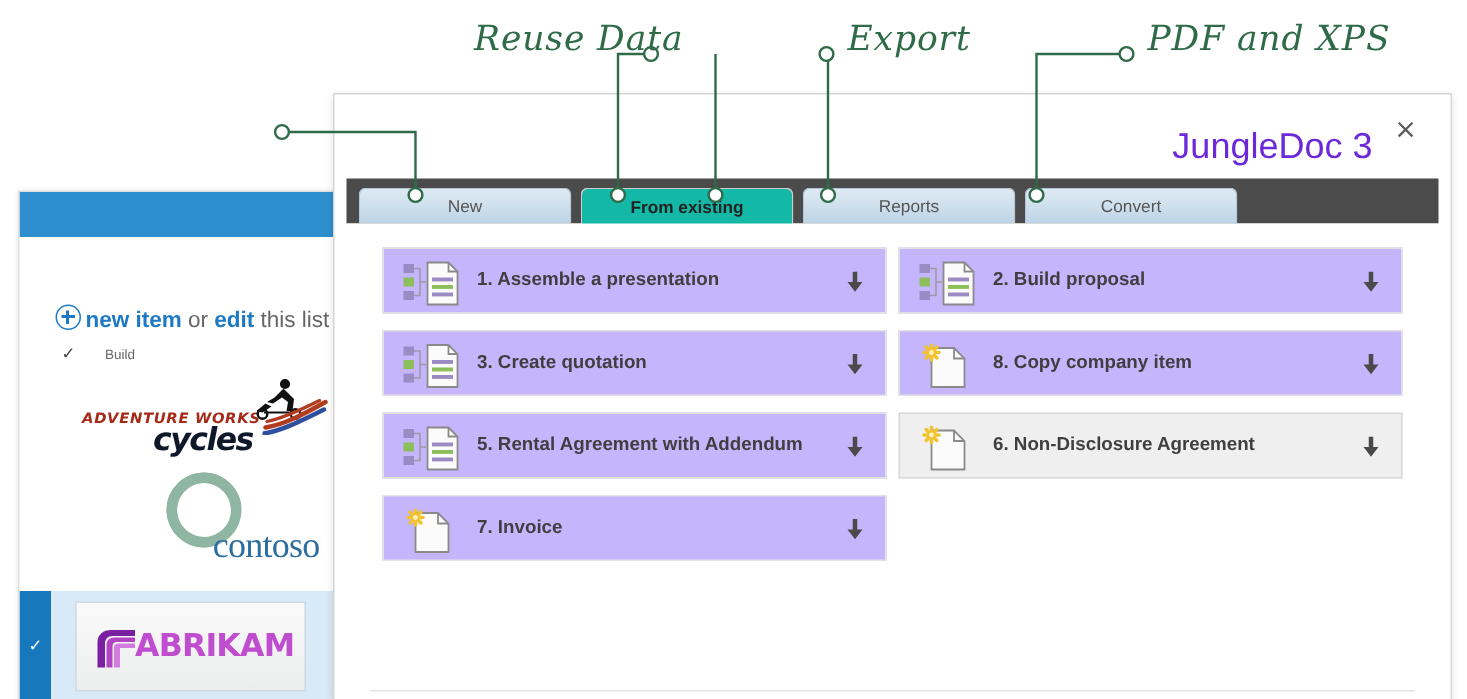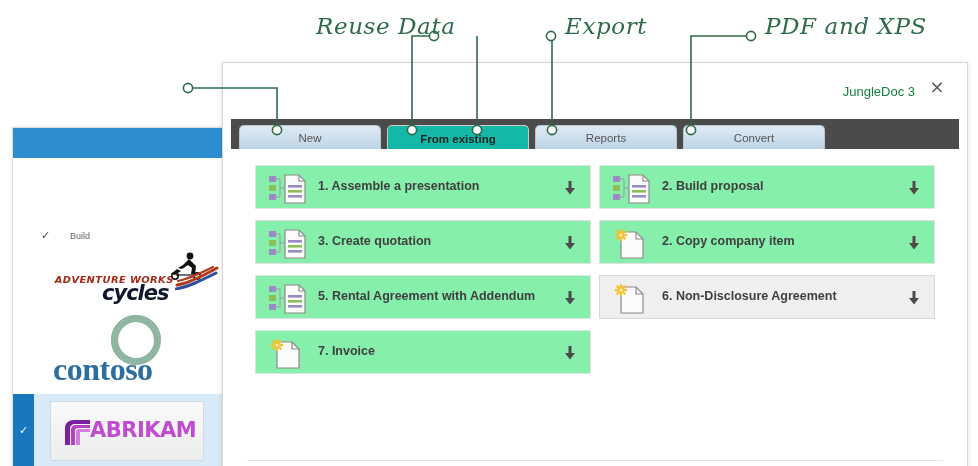--- a/index.html
+++ b/index.html
@@ -71,42 +71,42 @@
   .contoso{position:absolute;left:40px;top:4px;width:160px;height:76px;}
   .contoso .ring{
     position:absolute;left:58px;top:0px;width:36px;height:36px;border-radius:50%;
     border:7px solid #8fb5a3;
   }
   .contoso .ring:after{
     content:"";position:absolute;left:-7px;top:-7px;width:36px;height:36px;border-radius:50%;
     border:7px solid #8fb5a3;border-right-color:transparent;transform:rotate(40deg);
   }
   .contoso .ctxt{
-    position:absolute;left:0;top:36px;width:160px;text-align:left;
-    font-family:"Liberation Serif", serif;font-weight:bold;font-size:32px;color:#2d6ea0;letter-spacing:-.5px;
+    position:absolute;left:0;top:36px;width:160px;text-align:right;
+    font-family:"Liberation Serif", serif;font-weight:normal;font-size:24px;color:#2d6ea0;letter-spacing:-.5px;
   }
 
   
   .fab{position:absolute;left:10px;top:12px;width:135px;height:34px;}
   .fab .bars{position:absolute;left:0;top:0;}
   .fab .ftxt{
     position:absolute;left:29px;top:4px;
     font-family:"DejaVu Sans", sans-serif;font-weight:bold;font-size:21px;
     color:#c04cd0;letter-spacing:-.5px;
   }
 
   
   .dlg{
     position:absolute;left:222px;top:62px;width:744px;height:404px;
     background:#ffffff;border:1px solid #d6d6d6;
     box-shadow:0 1px 5px rgba(0,0,0,.13);
   }
   .dlg-title{
     position:absolute;right:52px;top:21px;
-    font-size:13px;color:#15803d;white-space:nowrap;
+    font-size:24px;color:#6d28d9;white-space:nowrap;
   }
   .dlg-close{
     position:absolute;right:20px;top:14px;width:20px;height:20px;
     font-size:18px;color:#5b5b5b;line-height:20px;text-align:center;cursor:pointer;
     font-family:"DejaVu Sans", sans-serif;
   }
 
   .tabstrip{
     position:absolute;left:8px;top:56px;width:728px;height:30px;
     background:#4b4b4b;
@@ -121,21 +121,21 @@
   }
   .tab.t0{left:8px;}
   .tab.t1{left:156px;background:#14b8a6;border-color:#cccccc;color:#222;font-weight:bold;height:26px;line-height:26px;}
   .tab.t2{left:304px;}
   .tab.t3{left:452px;}
 
   .dlg-content{position:absolute;left:8px;top:86px;width:728px;height:310px;background:#fff;}
 
   .doc{
     position:absolute;height:44px;
-    border:1px solid #e2e2e2;background:#86efac;
+    border:1px solid #e2e2e2;background:#c4b5fd;
     box-sizing:border-box;cursor:pointer;
   }
   .doc.selected{background:#efefef;border-color:#d8d8d8;}
   .doc .dlabel{
     position:absolute;left:62px;top:13px;
     font-size:12.5px;font-weight:bold;color:#3f3f3f;white-space:nowrap;
   }
   .doc .arrow{position:absolute;right:14px;top:15px;}
   .doc .dicon{position:absolute;left:12px;top:8px;width:40px;height:30px;}
 
@@ -159,20 +159,23 @@
 </style>
 </head>
 <body>
 
 <div id="stage">
 
   <div class="sp-window">
     <div class="sp-topbar"></div>
     <div class="sp-body">
 
+      <div class="sp-newitem">
+        <span class="plus"></span><span class="lnk">new item</span><span> or </span><span class="lnk">edit</span><span> this list</span>
+      </div>
 
       <div class="sp-colhdr">
         <span class="chk">✓</span>
         <span class="lbl">Build</span>
       </div>
 
       <div class="sp-row r1">
         <div class="aw">
           <div class="aw1">ADVENTURE WORKS</div>
           <div class="aw2">cycles</div>
@@ -290,21 +293,21 @@
           <path d="M9 3 L24 3 L31 10 L31 29 L9 29 Z" fill="#fbfbfb" stroke="#8a8a8a" stroke-width="1.2"></path>
           <path d="M24 3 L24 10 L31 10" fill="none" stroke="#8a8a8a" stroke-width="1.2"></path>
           <g stroke="#f2c230" stroke-width="2.4" stroke-linecap="round">
             <path d="M9 1 L9 11"></path>
               <path d="M4 6 L14 6"></path>
             <path d="M5.4 2.4 L12.6 9.6"></path>
               <path d="M12.6 2.4 L5.4 9.6"></path>
           </g>
           <circle cx="9" cy="6" r="1.6" fill="#fff3c4"></circle>
         </svg>
-        <div class="dlabel">2. Copy company item</div>
+        <div class="dlabel">8. Copy company item</div>
         <svg class="arrow" width="12" height="14" viewBox="0 0 12 14">
           <path d="M4.5 0 H7.5 V7 H11 L6 13.5 L1 7 H4.5 Z" fill="#4a4a4a"></path>
         </svg>
       </div>
 
       <div class="doc" style="left:24px;top:126px;width:336px;">
         <svg class="dicon" viewBox="0 0 40 30">
           <rect x="1" y="2" width="7" height="6" fill="#9b8bc4"></rect>
           <rect x="1" y="11" width="7" height="6" fill="#8cbf5a"></rect>
           <rect x="1" y="20" width="7" height="6" fill="#9b8bc4"></rect>

